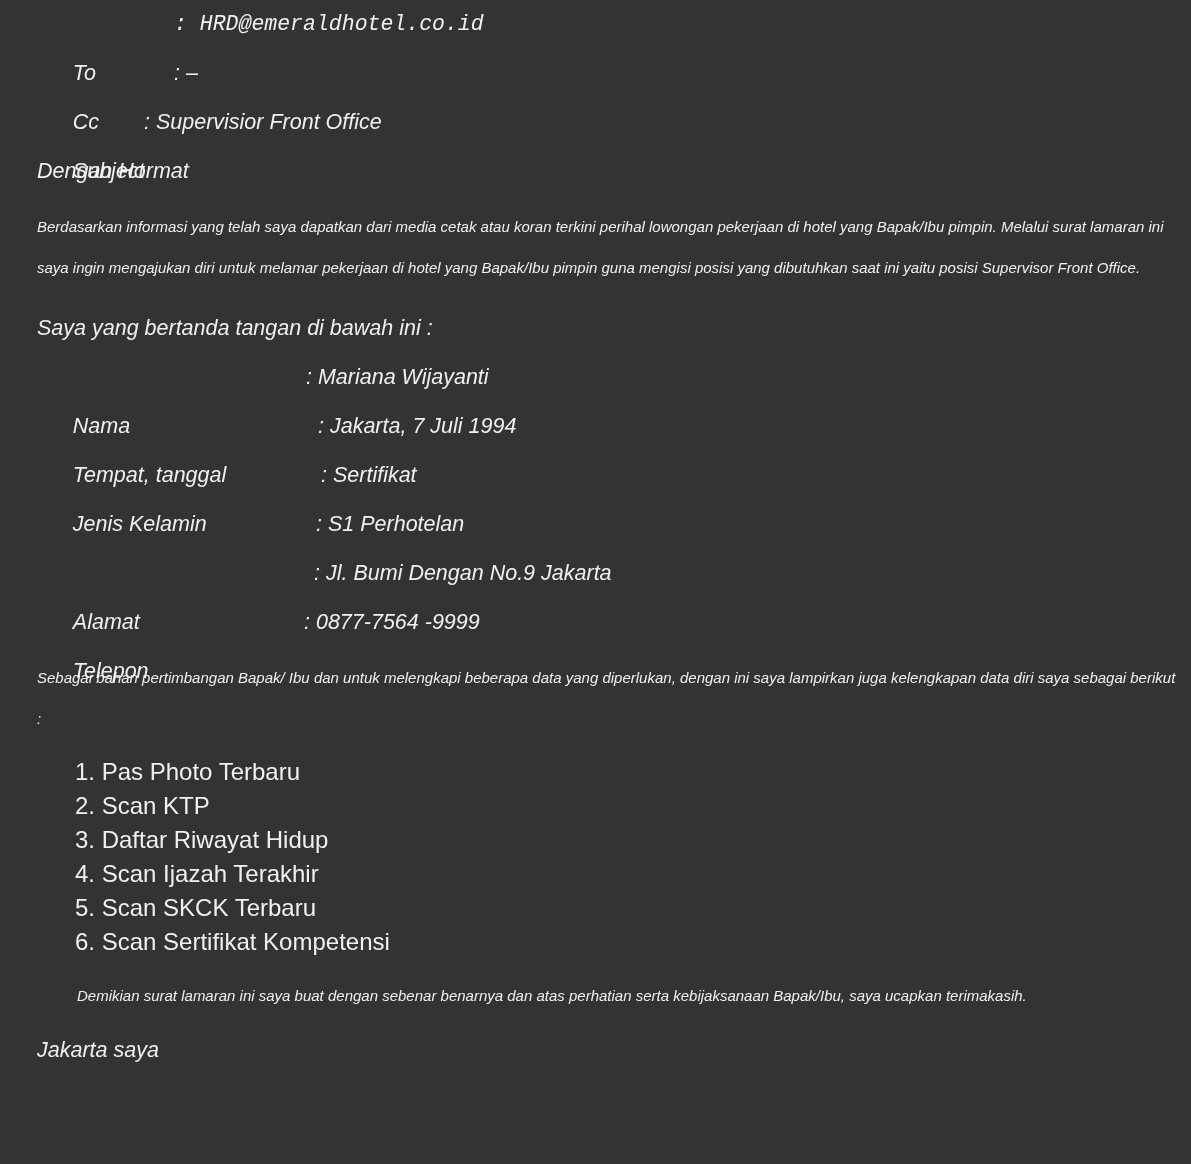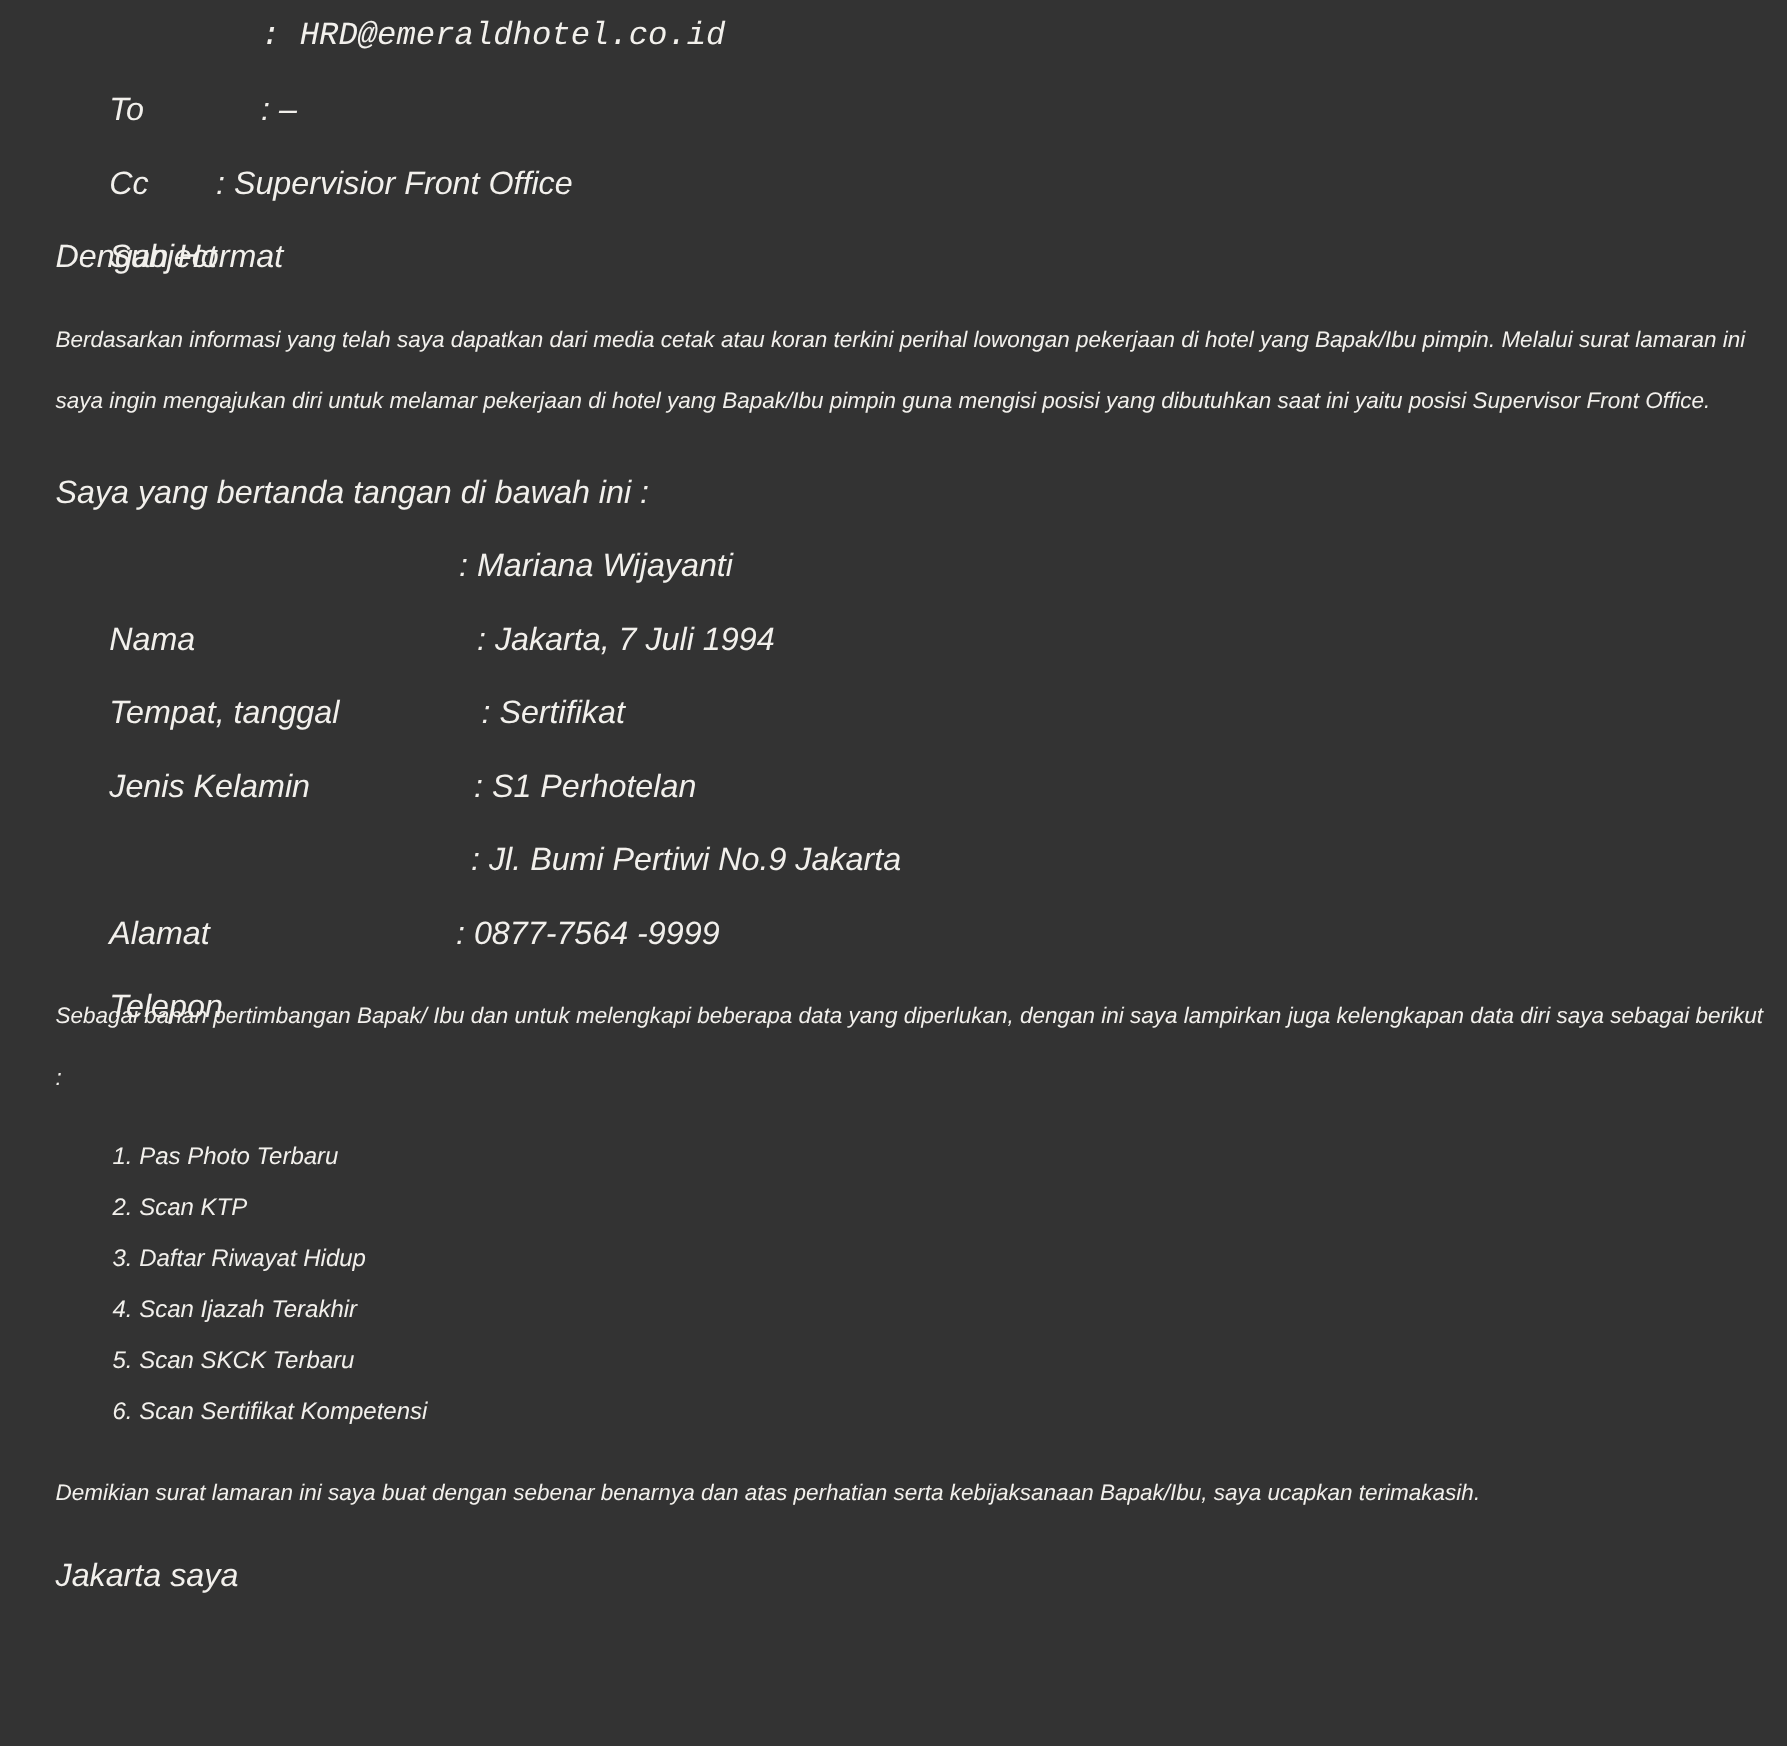--- a/index.html
+++ b/index.html
@@ -44,20 +44,21 @@
     font-style: italic;
     font-size: 15px;
     line-height: 41px;
     margin: 0;
     padding: 0;
   }
 
   .para.justify {
     text-align: justify;
     text-align-last: left;
+    margin-left: 40px;
   }
 
   .single {
     font-style: italic;
     font-size: 21.5px;
     line-height: 49px;
     height: 49px;
     white-space: pre;
   }
 
@@ -77,22 +78,21 @@
     position: absolute;
     top: 0;
   }
 
   .attach-list {
     margin: 0;
     padding: 0;
     list-style: none;
   }
   .attach-list li {
-    font-style: italic;
-    font-size: 16px;
+    font-size: 24px;
     line-height: 34px;
     height: 34px;
     white-space: pre;
     padding-left: 38px;
   }
 
   .block-gap-sm { height: 10px; }
   .block-gap-md { height: 16px; }
 </style>
 </head>
@@ -145,21 +145,21 @@
       <span class="d-label">Jenis Kelamin</span>
       <span class="d-value" style="left:284px;">: Sertifikat</span>
     </div>
 
     <div class="detail-row">
       <span class="d-value" style="left:279px;">: S1 Perhotelan</span>
     </div>
 
     <div class="detail-row">
       <span class="d-label">Alamat</span>
-      <span class="d-value" style="left:277px;">: Jl. Bumi Pertiwi No.9 Jakarta</span>
+      <span class="d-value" style="left:277px;">: Jl. Bumi Dengan No.9 Jakarta</span>
     </div>
 
     <div class="detail-row">
       <span class="d-label">Telepon</span>
       <span class="d-value" style="left:267px;">: 0877-7564 -9999</span>
     </div>
 
   </div>
 
   <div class="block-gap-sm"></div>

